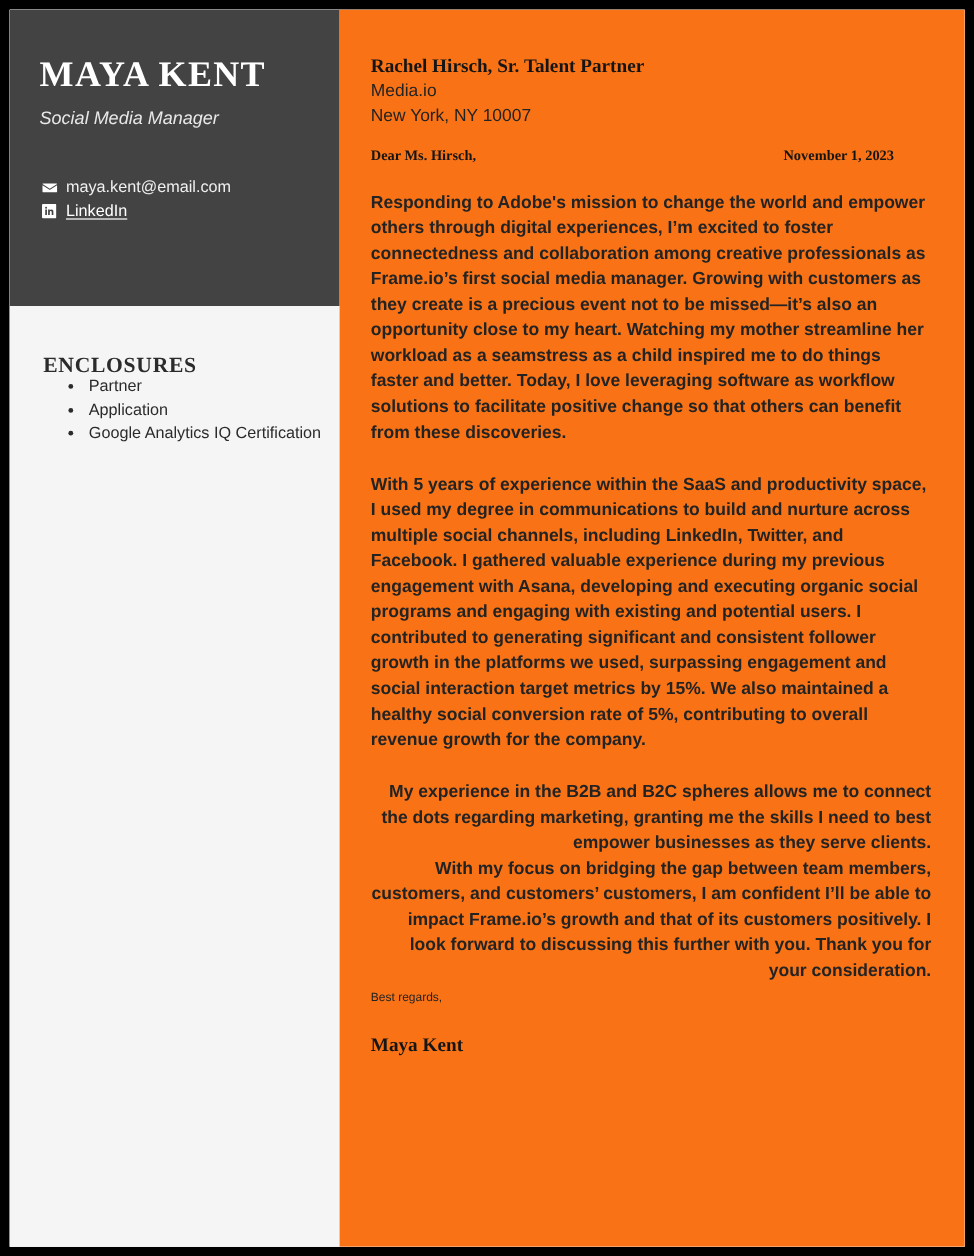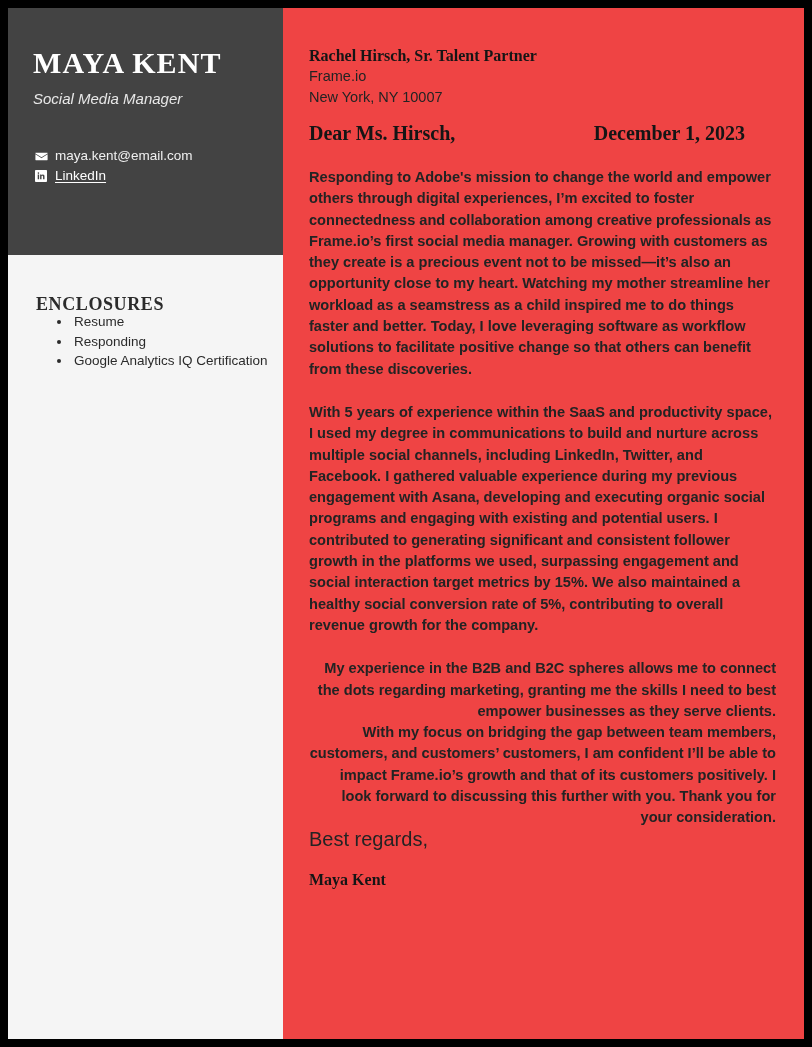--- a/index.html
+++ b/index.html
@@ -148,21 +148,21 @@
   }
   .enclosures-list li::marker { font-size: 13px; }
 
   
   .main {
     position: absolute;
     left: 275px;
     top: 0;
     width: 521px;
     height: 1031px;
-    background: #ef4444;
+    background: #f97316;
   }
 
   .main-inner {
     position: absolute;
     left: 26px;
     top: 37px;
     width: 467px;
   }
 
   .recipient {
@@ -187,21 +187,21 @@
   .salutation-row {
     display: flex;
     align-items: baseline;
     justify-content: space-between;
     margin-top: 14px;
     width: 436px;
   }
   .salutation, .letter-date {
     font-family: "Liberation Serif", serif;
     font-weight: bold;
-    font-size: 20px;
+    font-size: 12px;
     color: #151515;
     white-space: nowrap;
   }
 
   .body-copy {
     margin-top: 22px;
   }
   .body-copy p {
     margin: 0 0 22px 0;
     font-family: "Liberation Sans", sans-serif;
@@ -209,21 +209,21 @@
     line-height: 21.3px;
     color: #232323;
     text-align: left;
     font-weight: bold;
   }
   .body-copy p:last-child { margin-bottom: 0; text-align: right; }
 
   .closing {
     margin-top: 0px;
     font-family: "Liberation Sans", sans-serif;
-    font-size: 20px;
+    font-size: 10px;
     line-height: 21.3px;
     color: #232323;
   }
 
   .signature {
     margin-top: 21px;
     font-family: "Liberation Serif", serif;
     font-weight: bold;
     font-size: 16px;
     color: #151515;
@@ -261,38 +261,38 @@
               <path fill="#434343" d="M3.6 6.1h1.9v6.2H3.6V6.1zm.95-3.05a1.1 1.1 0 1 1 0 2.2 1.1 1.1 0 0 1 0-2.2zM6.8 6.1h1.8v.85h.03c.25-.47.87-.97 1.78-.97 1.9 0 2.25 1.25 2.25 2.88v3.44h-1.88V9.24c0-.7-.01-1.6-.98-1.6-.98 0-1.13.77-1.13 1.55v3.11H6.8V6.1z"></path>
             </svg>
           </span>
           <span class="contact-text link">LinkedIn</span>
         </div>
 
       </div>
 
       <div class="enclosures-heading">ENCLOSURES</div>
       <ul class="enclosures-list">
-        <li>Resume</li>
-        <li>Responding</li>
+        <li>Partner</li>
+        <li>Application</li>
         <li>Google Analytics IQ Certification</li>
       </ul>
     </div>
 
     <div class="main">
       <div class="main-inner">
 
         <div class="recipient">
           <div class="recipient-name">Rachel Hirsch, Sr. Talent Partner</div>
-          <div class="recipient-line">Frame.io</div>
+          <div class="recipient-line">Media.io</div>
           <div class="recipient-line">New York, NY 10007</div>
         </div>
 
         <div class="salutation-row">
           <div class="salutation">Dear Ms. Hirsch,</div>
-          <div class="letter-date">December 1, 2023</div>
+          <div class="letter-date">November 1, 2023</div>
         </div>
 
         <div class="body-copy">
           <p>Responding to Adobe's mission to change the world and empower others through digital experiences, I’m excited to foster connectedness and collaboration among creative professionals as Frame.io’s first social media manager. Growing with customers as they create is a precious event not to be missed—it’s also an opportunity close to my heart. Watching my mother streamline her workload as a seamstress as a child inspired me to do things faster and better. Today, I love leveraging software as workflow solutions to facilitate positive change so that others can benefit from these discoveries.</p>
           <p>With 5 years of experience within the SaaS and productivity space, I used my degree in communications to build and nurture across multiple social channels, including LinkedIn, Twitter, and Facebook. I gathered valuable experience during my previous engagement with Asana, developing and executing organic social programs and engaging with existing and potential users. I contributed to generating significant and consistent follower growth in the platforms we used, surpassing engagement and social interaction target metrics by 15%. We also maintained a healthy social conversion rate of 5%, contributing to overall revenue growth for the company.</p>
           <p>My experience in the B2B and B2C spheres allows me to connect the dots regarding marketing, granting me the skills I need to best empower businesses as they serve clients.<br>With my focus on bridging the gap between team members, customers, and customers’ customers, I am confident I’ll be able to impact Frame.io’s growth and that of its customers positively. I look forward to discussing this further with you. Thank you for your consideration.</p>
         </div>
 
         <div class="closing">Best regards,</div>
         <div class="signature">Maya Kent</div>

